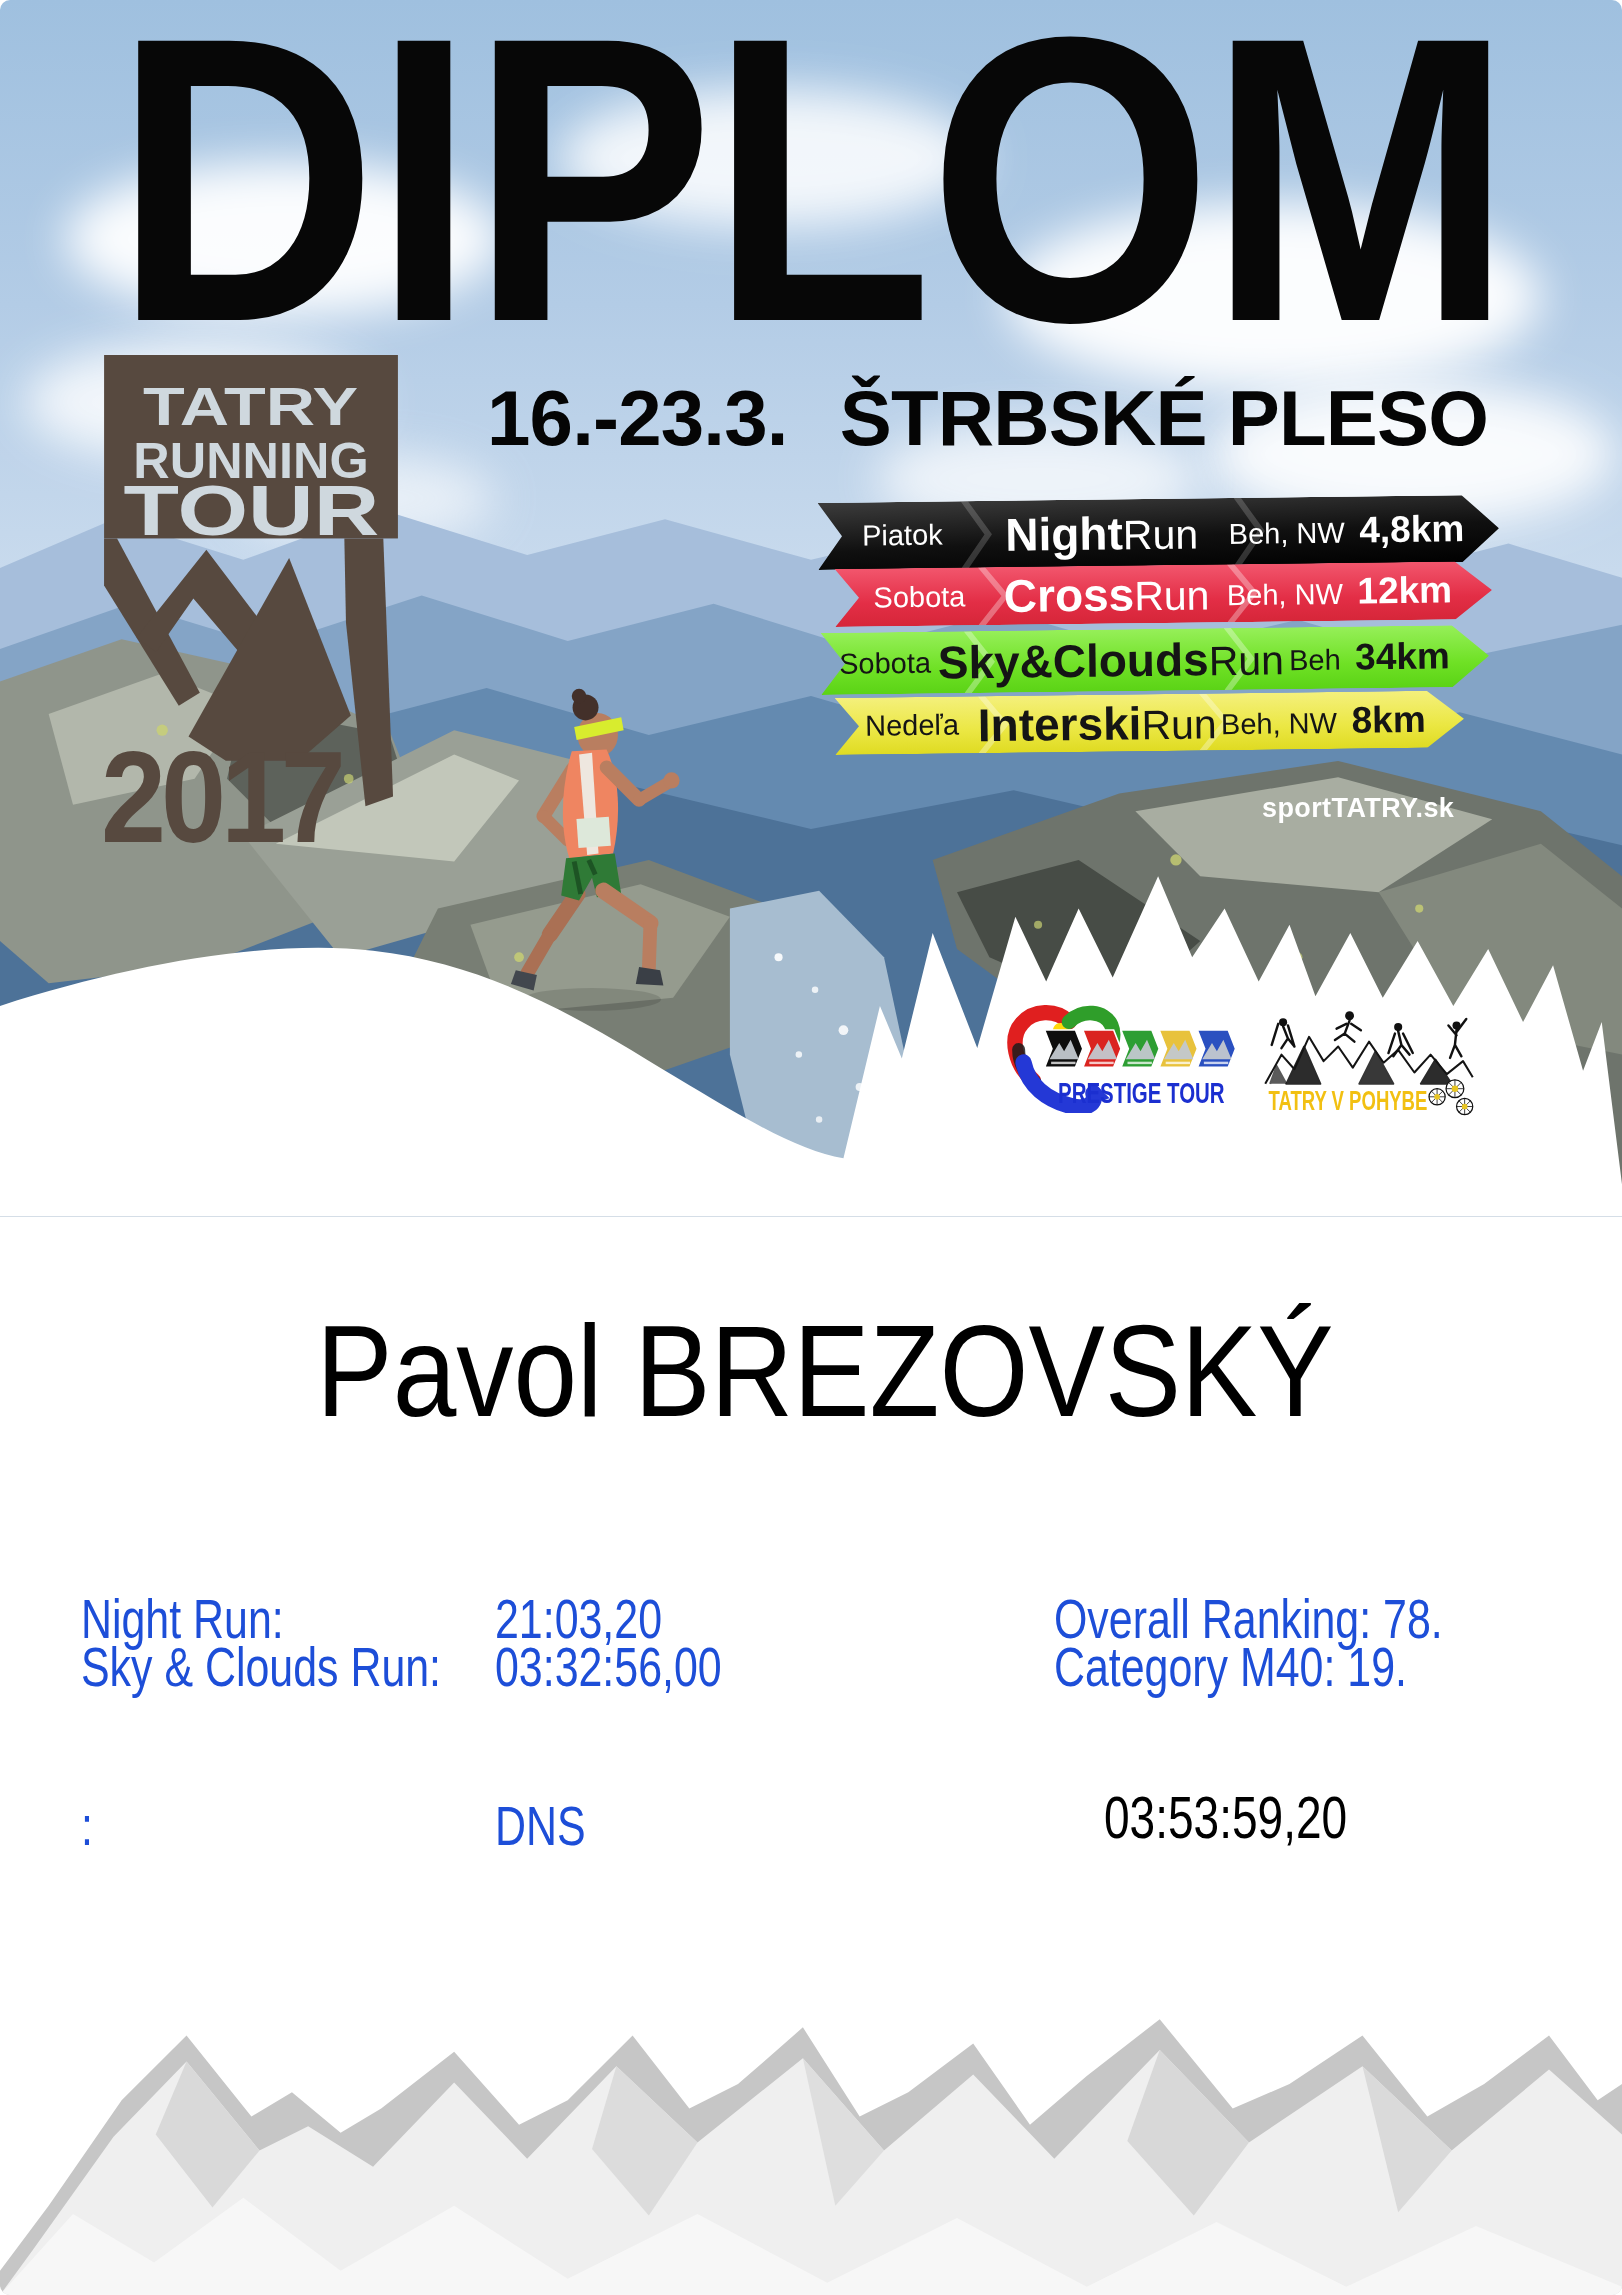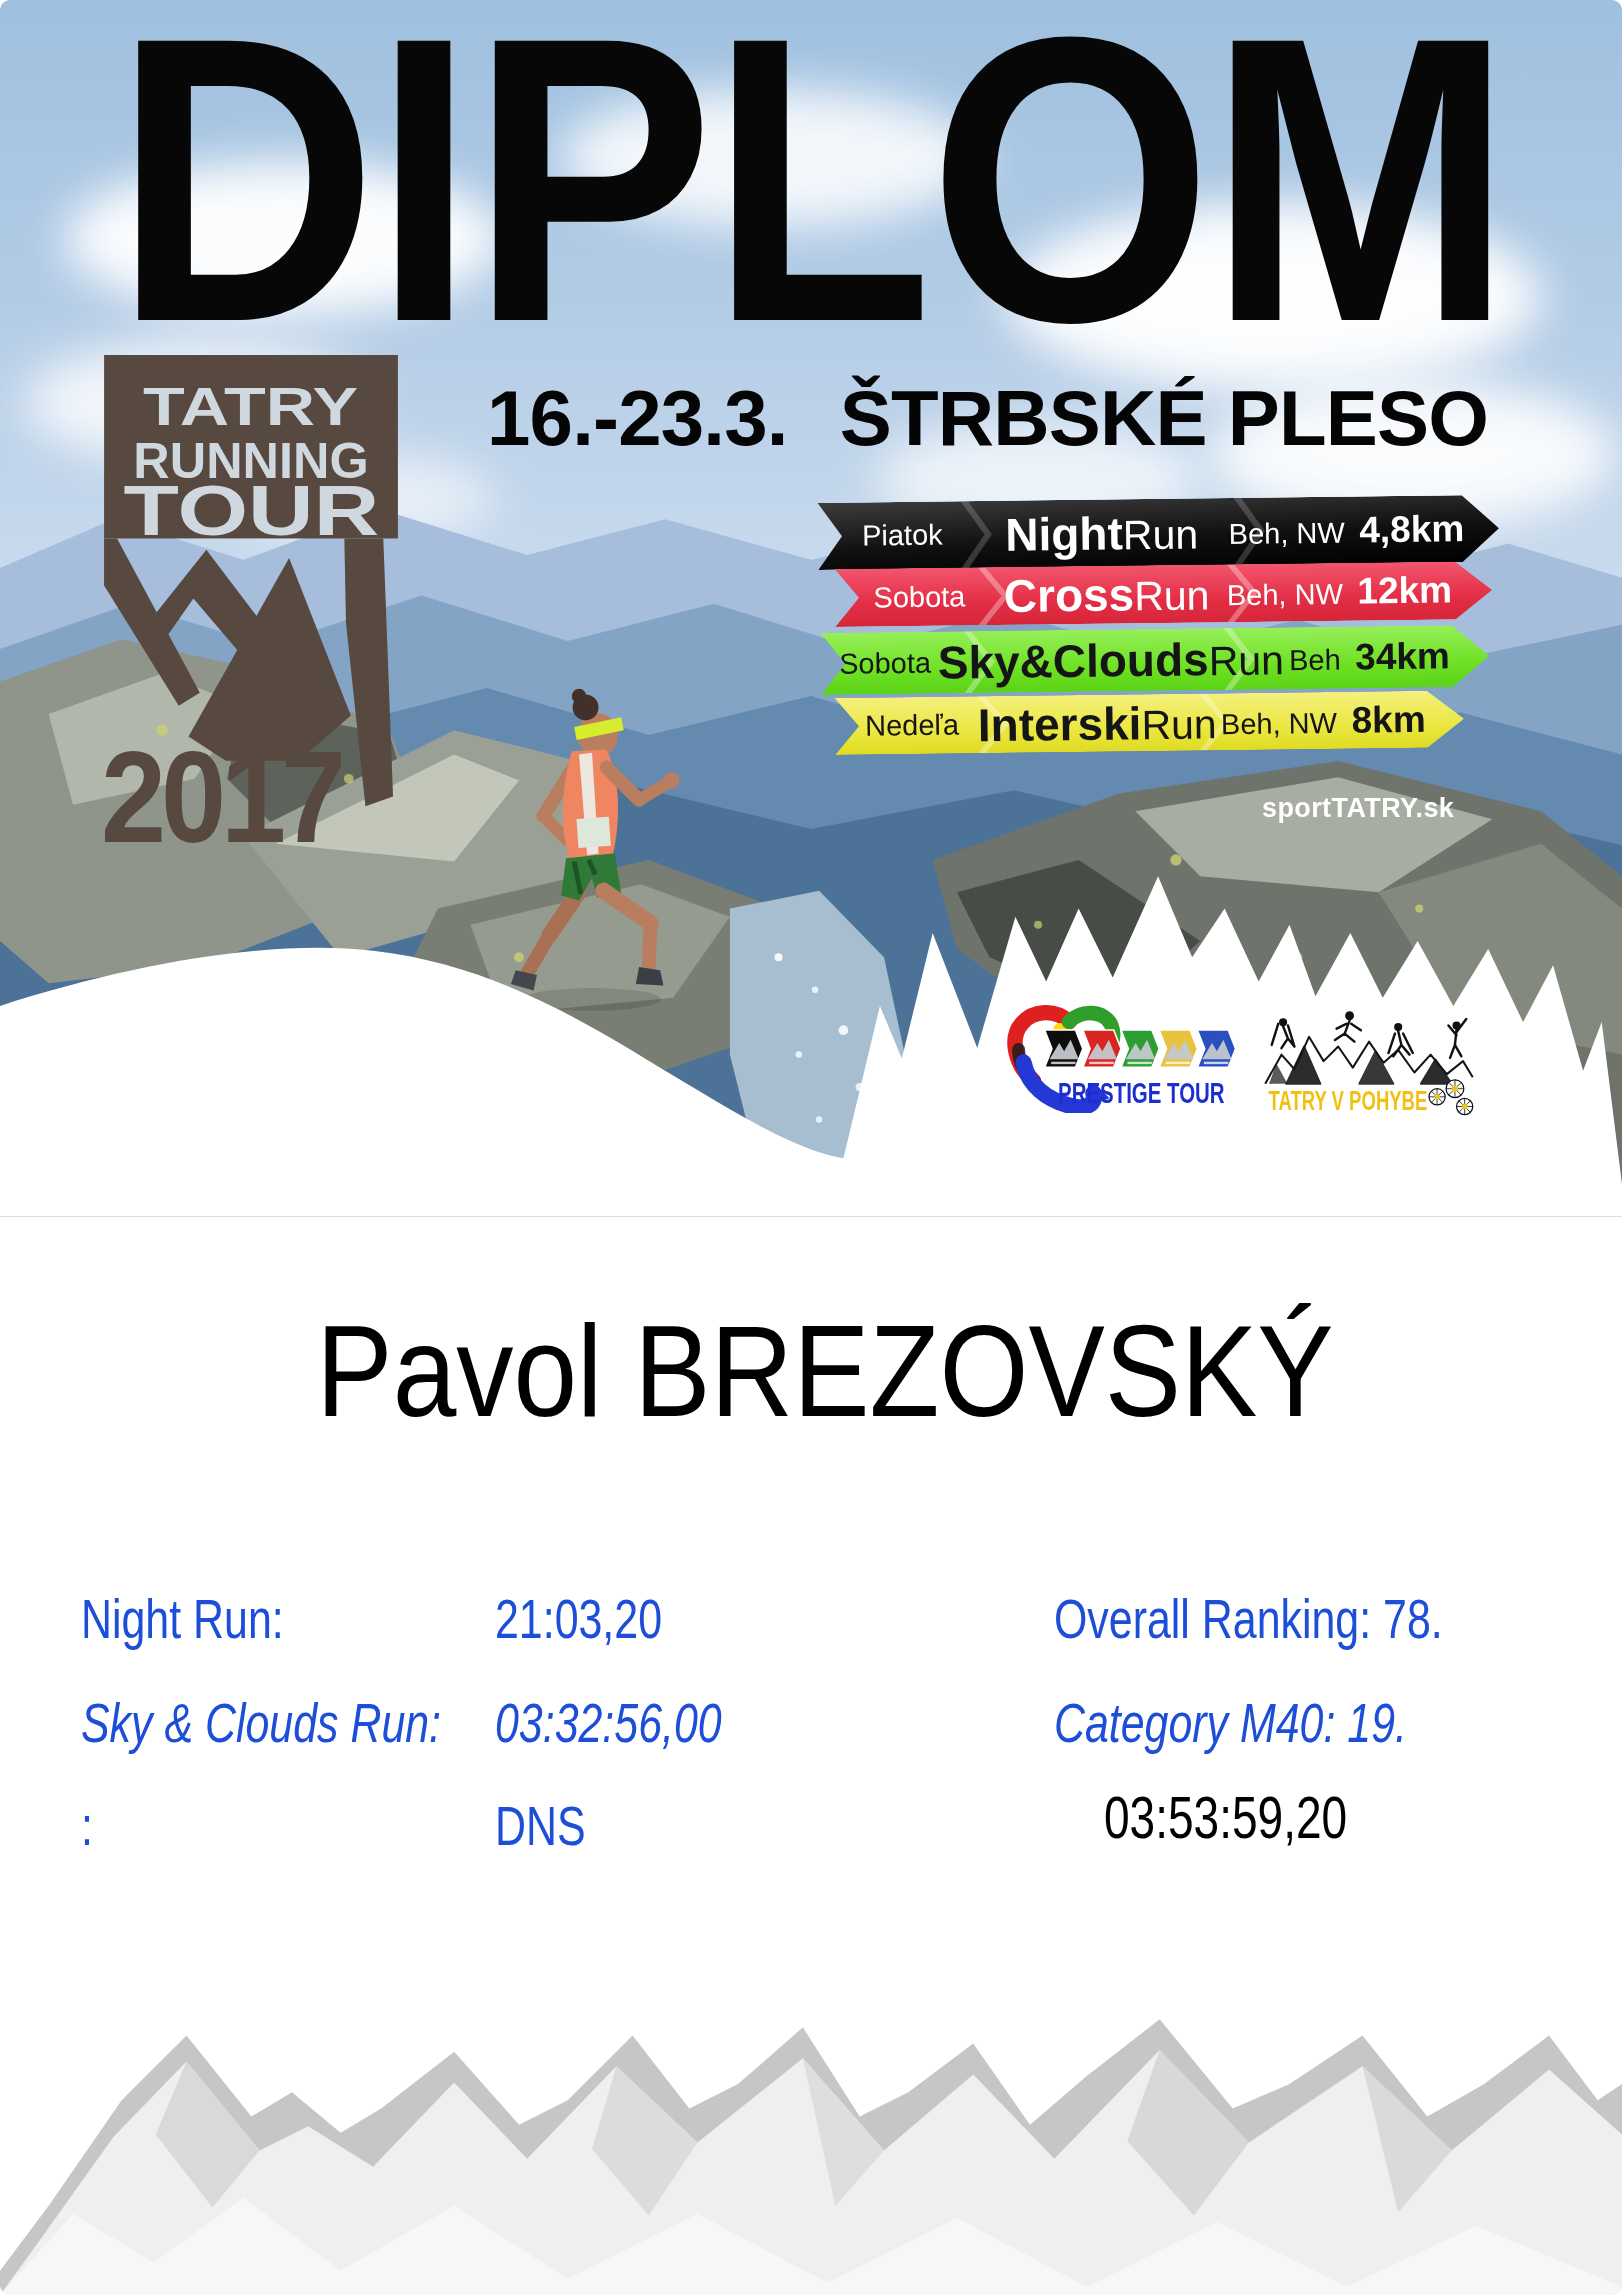--- a/index.html
+++ b/index.html
@@ -60,21 +60,21 @@
 
   
   .name{position:absolute;left:0;right:0;top:1296px;text-align:center;font-size:130px;
         color:#000;white-space:nowrap;padding-left:28px;}
   .name .inner{display:inline-block;transform:scaleX(.88);}
   .cond{display:inline-block;transform:scaleX(.78);transform-origin:left top;white-space:nowrap;}
   .rrow{position:absolute;font-size:55px;color:#1d4ed8;}
   .lab{left:81px;}
   .val{left:495px;}
   .sum{left:1054px;}
-  .y0{top:1587px;} .y1{top:1691px;font-style:italic;} .y2{top:1794px;}
+  .y0{top:1587px;} .y1{top:1635px;} .y2{top:1794px;}
   .big-time{position:absolute;left:1104px;top:1784px;font-size:59px;color:#000;}
 
   .footer-mtn{position:absolute;left:0;top:2003px;z-index:1;}
 </style>
 </head>
 <body>
 
 <div class="page">
 
   <div class="photo">

